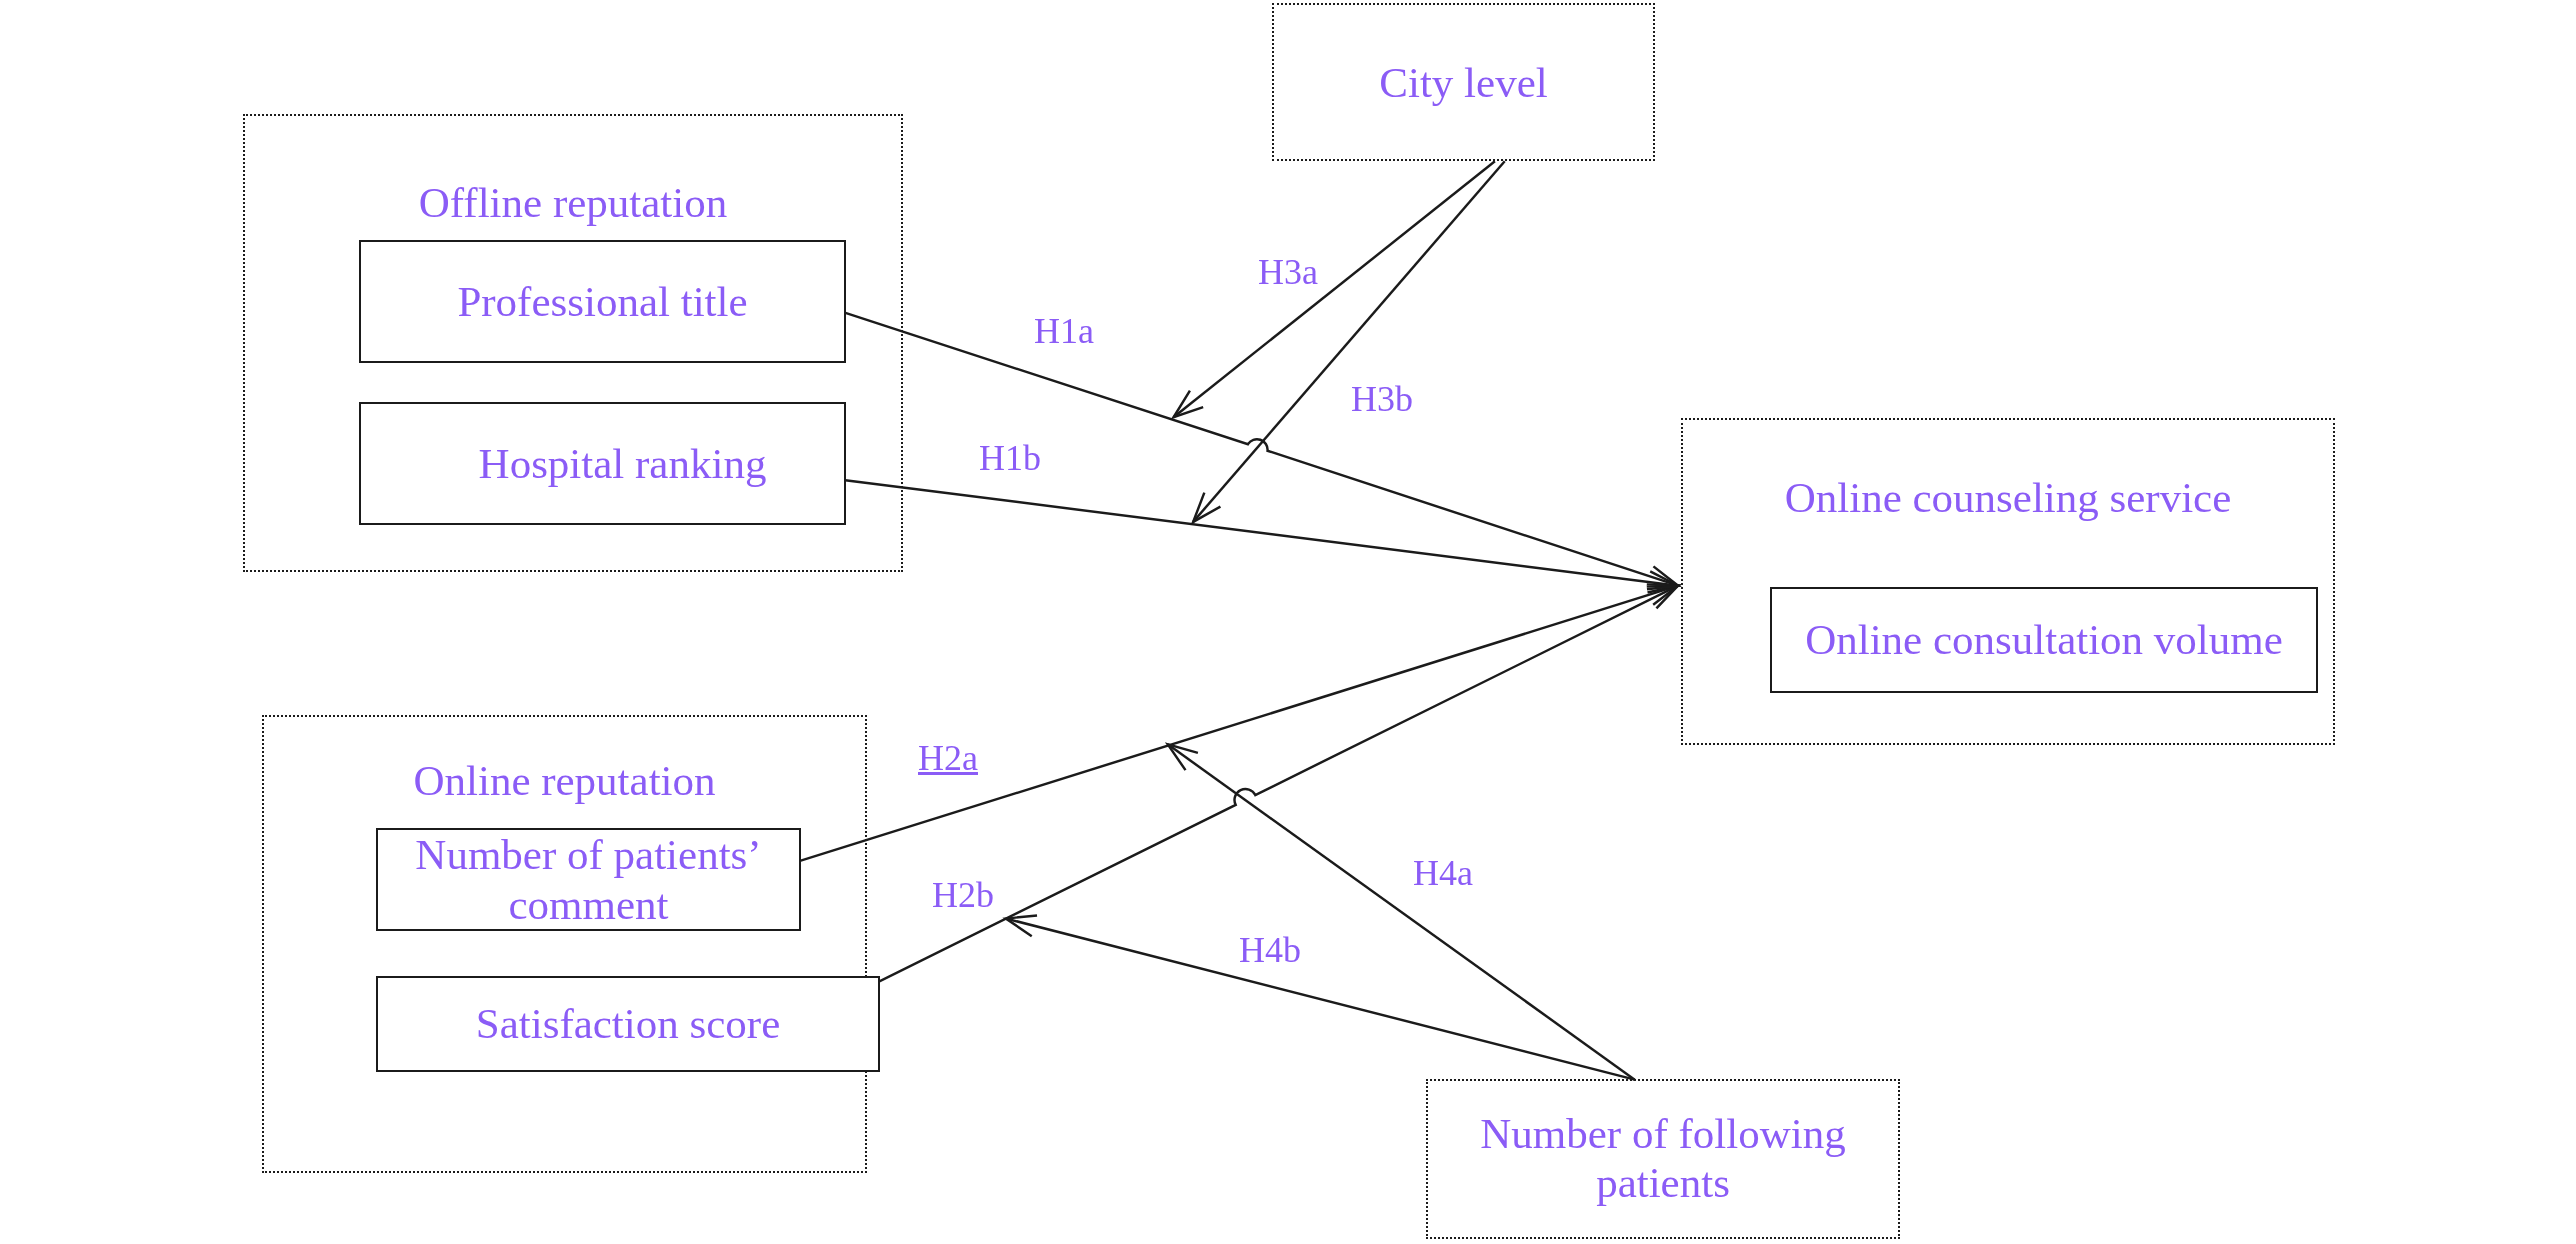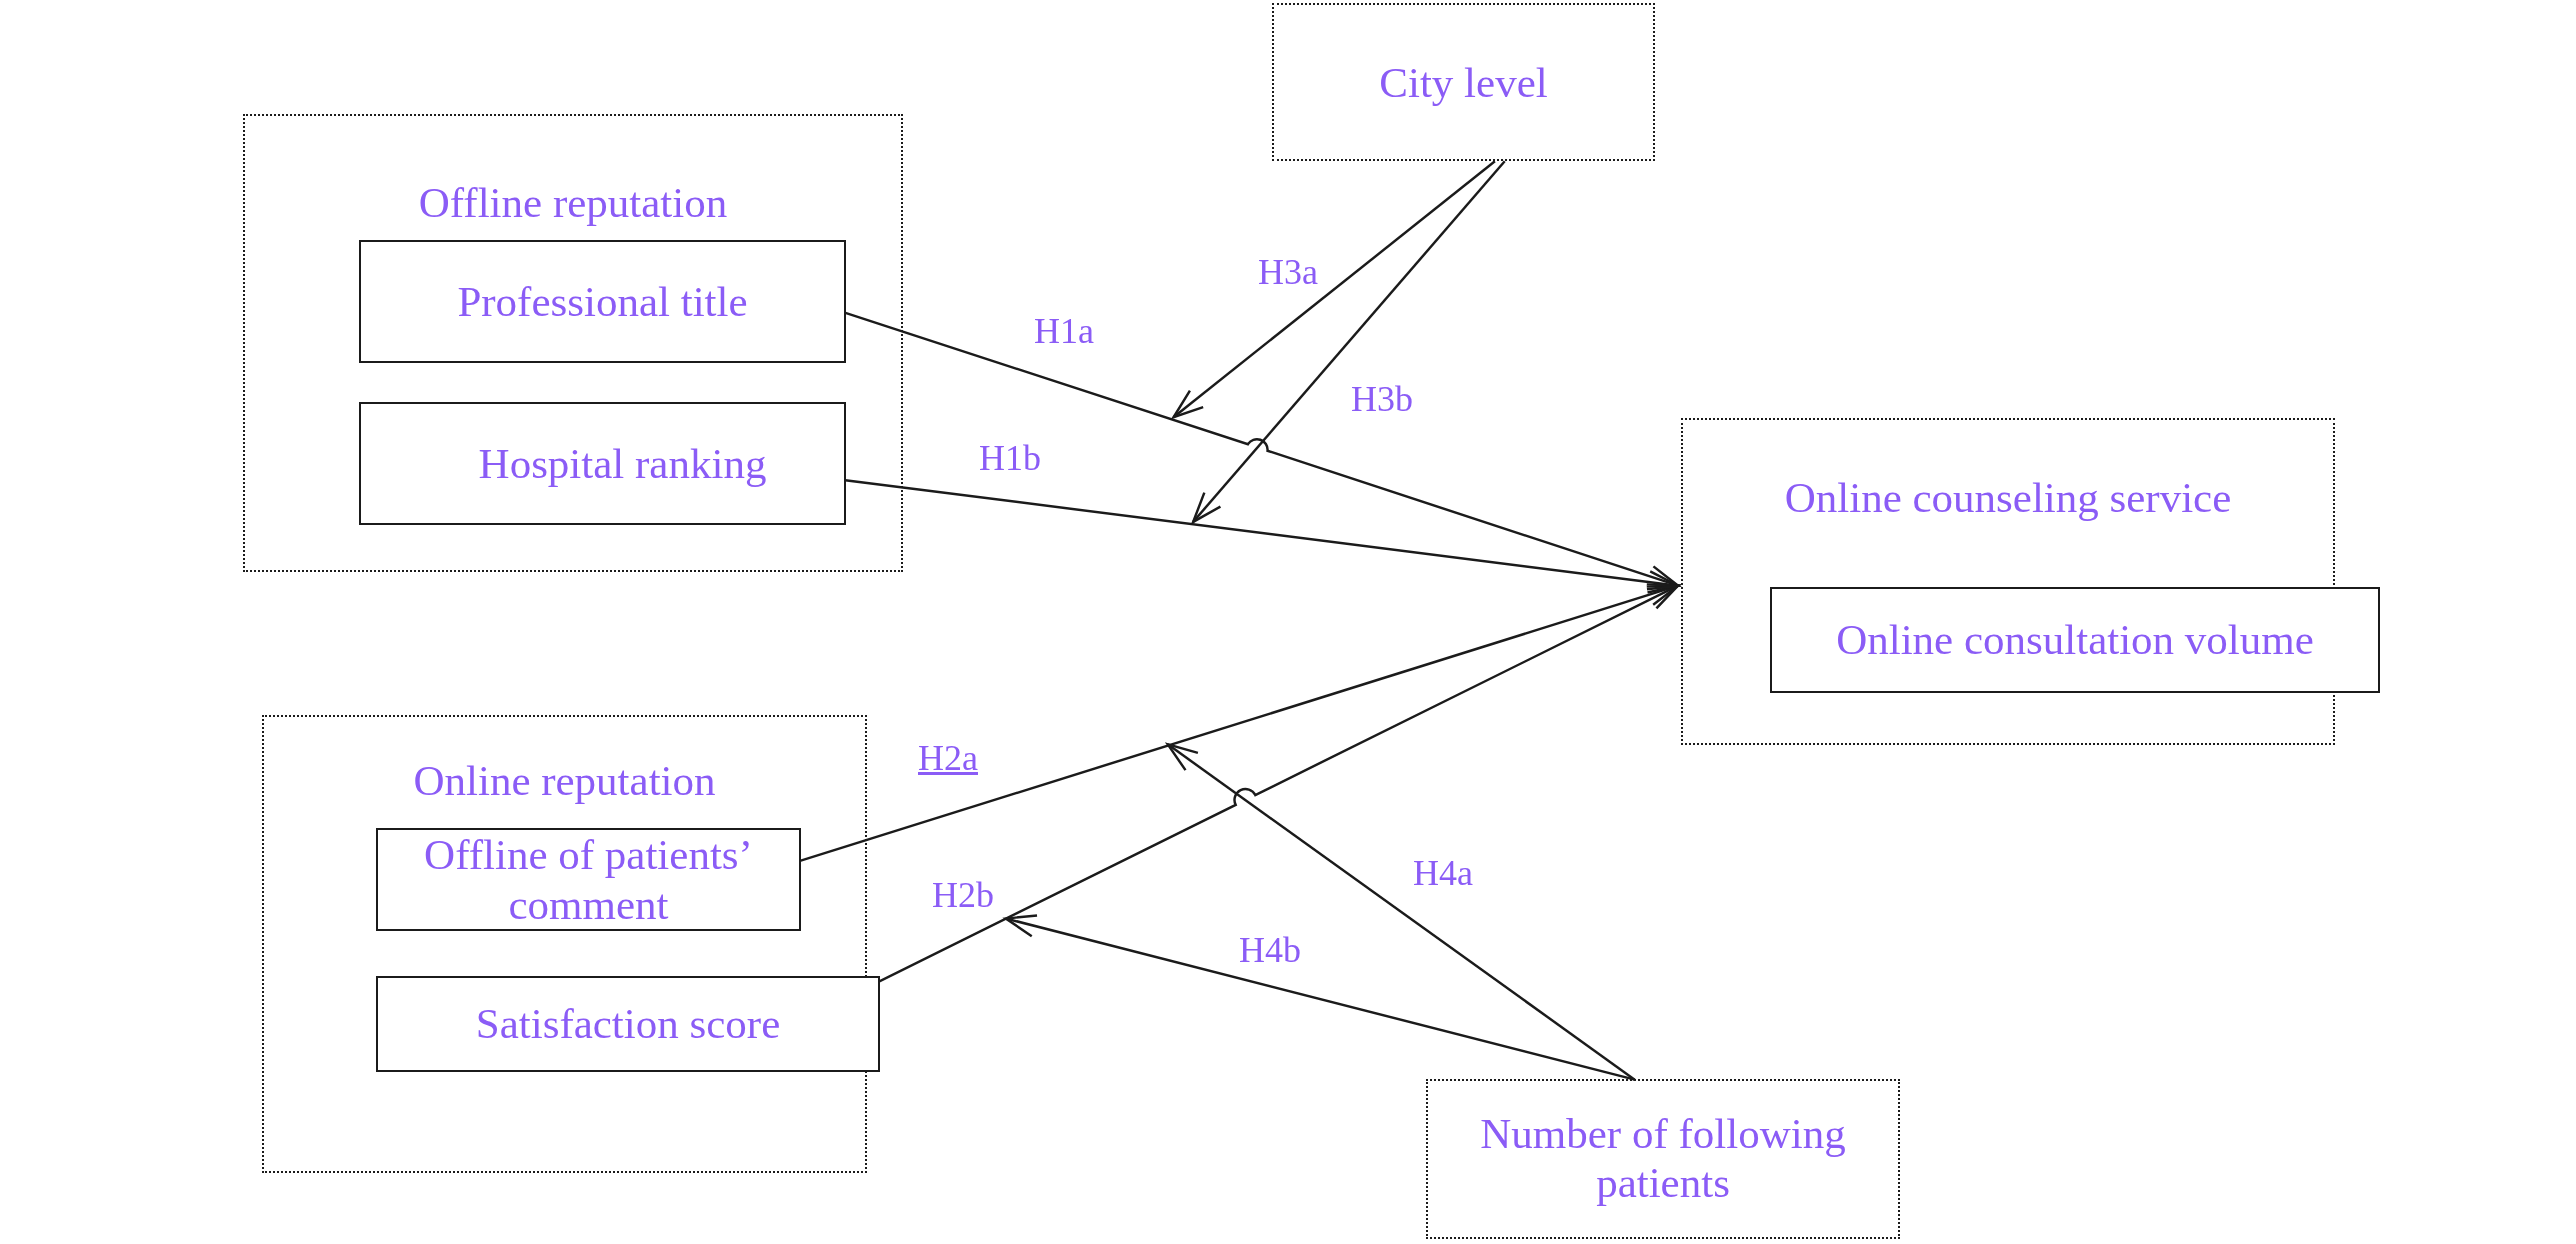--- a/index.html
+++ b/index.html
@@ -70,30 +70,30 @@
     <span>Professional title</span>
   </div>
   <div class="box solid" style="left:333px;top:402px;width:487px;height:123px;padding-left:40px;">
     <span>Hospital ranking</span>
   </div>
 
   <div class="box dotted" style="left:262px;top:715px;width:605px;height:458px;">
     <div class="node-title" style="padding-top:39px;">Online reputation</div>
   </div>
   <div class="box solid" style="left:350px;top:828px;width:425px;height:103px;">
-    <span>Offline of patients’ comment</span>
+    <span>Number of patients’ comment</span>
   </div>
   <div class="box solid" style="left:350px;top:976px;width:504px;height:96px;">
     <span>Satisfaction score</span>
   </div>
 
   <div class="box dotted" style="left:1681px;top:418px;width:654px;height:327px;">
     <div class="node-title" style="padding-top:53px;">Online counseling service</div>
   </div>
-  <div class="box solid" style="left:1744px;top:587px;width:610px;height:106px;">
+  <div class="box solid" style="left:1744px;top:587px;width:548px;height:106px;">
     <span>Online consultation volume</span>
   </div>
 
   <div class="box dotted" style="left:1426px;top:1079px;width:474px;height:160px;">
     <div class="node-title" style="padding:28px 16.4px 0 16.4px;">Number of following patients</div>
   </div>
 
   <div class="hyp" style="left:1064px;top:331px;">H1a</div>
   <div class="hyp" style="left:1010px;top:458px;">H1b</div>
   <div class="hyp" style="left:948px;top:758px;text-decoration:underline;">H2a</div>

